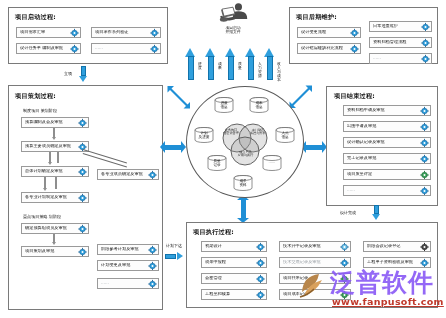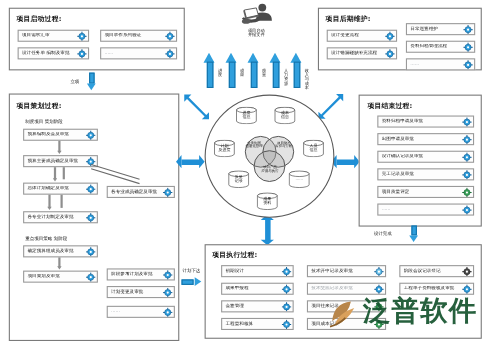--- a/index.html
+++ b/index.html
@@ -89,21 +89,21 @@
   }
   .venn-label{position:absolute;font-size:3.1px;line-height:1.03;text-align:center;color:#111;}
 
   
   #person{position:absolute;}
   #person-caption{position:absolute;font-size:3.8px;line-height:1.1;text-align:center;color:#111;white-space:pre-line;}
 
   
   #wm{position:absolute;pointer-events:none;}
   #wm-text{
-    position:absolute;font-size:25px;font-weight:bold;color:#14532d;
+    position:absolute;font-size:25px;font-weight:bold;color:#8b5cf6;
     letter-spacing:1px;font-family:"DejaVu Sans","Liberation Sans",sans-serif;
     white-space:nowrap;opacity:.92;
   }
   #wm-url{
     position:absolute;font-size:9.5px;font-weight:bold;color:#c0392b;
     letter-spacing:.3px;white-space:nowrap;
     text-decoration:underline;
   }
   #wm-leaf{position:absolute;}
 </style>
@@ -857,15 +857,16 @@
 
   <div id="wm" style="left:296px;top:262px;width:150px;height:56px;">
     <div id="wm-leaf" style="left:2px;top:8px;">
       <svg width="34" height="30" viewBox="0 0 34 30">
         <path d="M4 22 q1 -16 17 -18 q-2 10 -10 14 q-5 2 -7 4 z" fill="#b8864b"></path>
         <path d="M6 26 q4 -12 18 -16 q-6 12 -18 16 z" fill="#d9a05b"></path>
         <path d="M2 27 q8 -2 14 -8" stroke="#8a5f2b" stroke-width="1.6" fill="none"></path>
       </svg>
     </div>
     <div id="wm-text" style="left:34px;top:4px;">泛普软件</div>
+    <div id="wm-url" style="left:36px;top:34px;">www.fanpusoft.com</div>
   </div>
 
 </div>
 
 </body></html>

